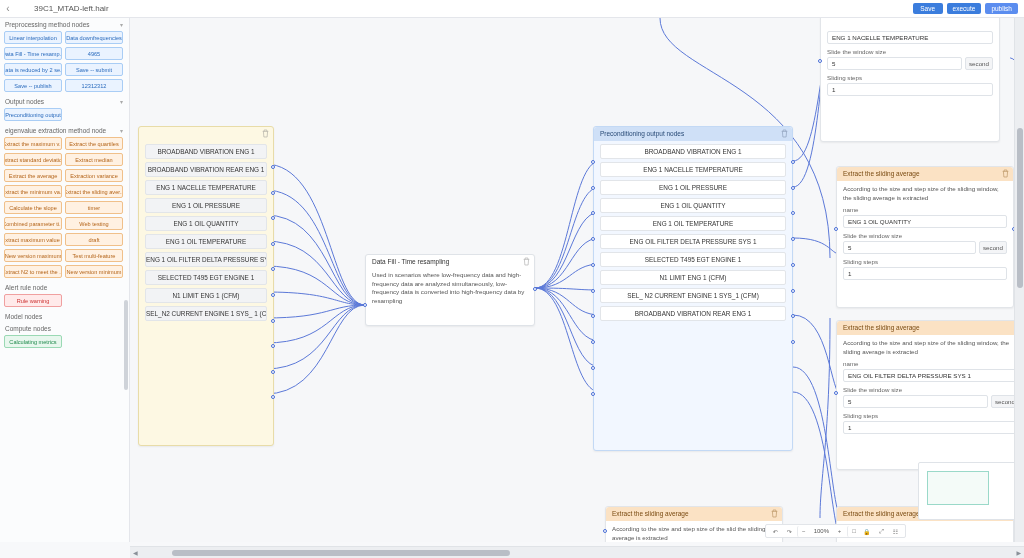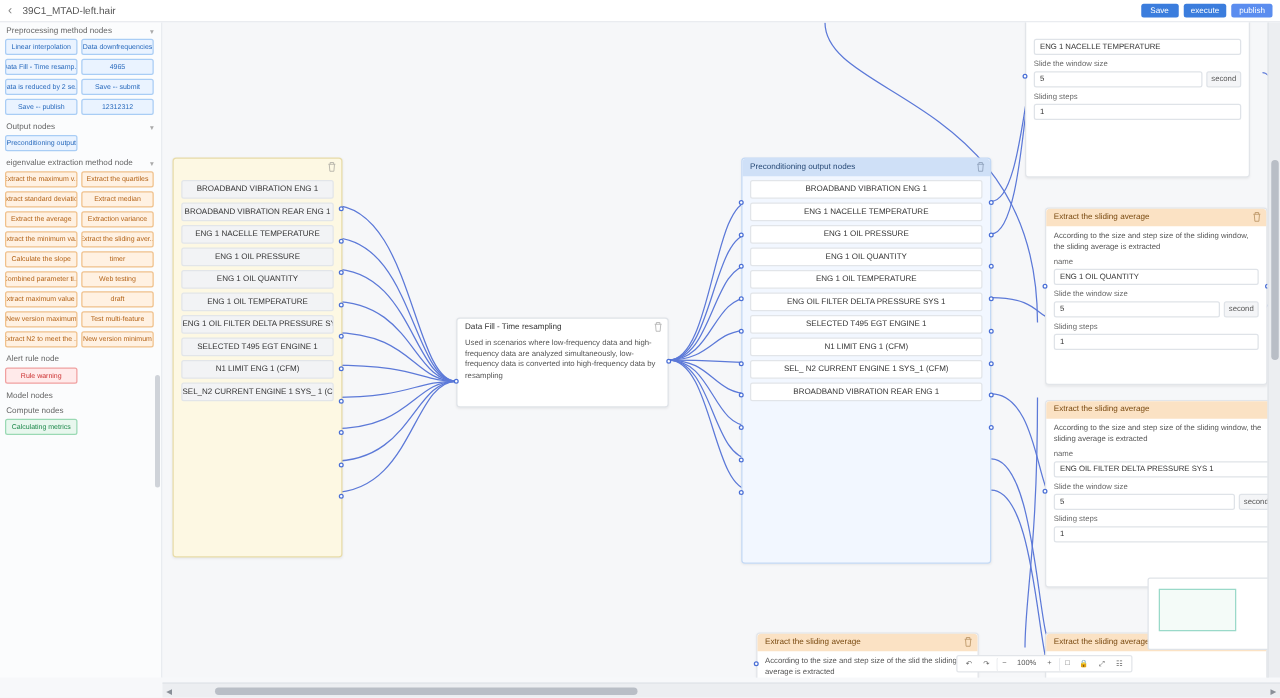--- a/index.html
+++ b/index.html
@@ -9,21 +9,21 @@
     font-family:"Liberation Sans", sans-serif;
     font-size:11px; color:#333; background:#f7f8fa;
   }
   
   #topbar {
     position:absolute; left:0; top:0; width:1024px; height:18px;
     background:#ffffff; border-bottom:1px solid #e4e6eb;
     display:flex; align-items:center;
   }
   #back-arrow { width:16px; text-align:center; font-size:10px; color:#888; cursor:pointer; }
-  #doc-title { font-size:8px; color:#555; margin-left:2px; }
+  #doc-title { font-size:8px; color:#555; margin-left:18px; }
   .topbtn {
     height:11px; min-width:30px; padding:0 6px; margin-left:4px;
     border-radius:2px; color:#fff; font-size:6.5px; line-height:11px;
     text-align:center; cursor:pointer; border:none;
   }
   #btn-save { background:#3b7ddd; }
   #btn-execute { background:#3b7ddd; }
   #btn-publish { background:#5b8def; }
   #topbtns { position:absolute; right:6px; top:3px; display:flex; }
 

